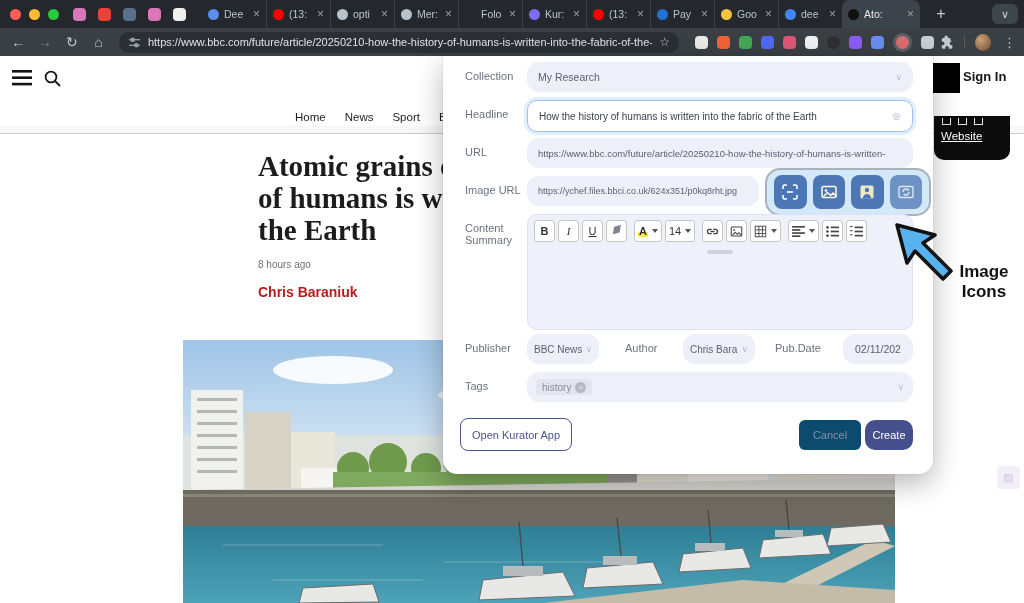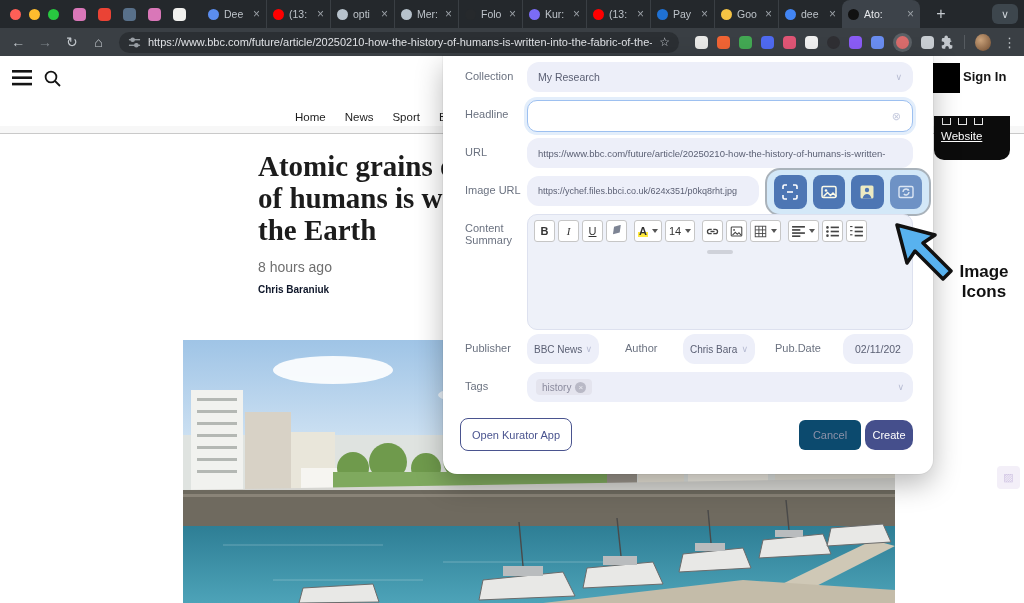--- a/index.html
+++ b/index.html
@@ -39,22 +39,22 @@
   .page { position:absolute; left:0; top:56px; width:1024px; height:547px; background:#fff; }
   .bbc-burger { position:absolute; left:12px; top:14px; }
   .bbc-search { position:absolute; left:44px; top:14px; }
   .register-btn { position:absolute; left:922px; top:7px; width:38px; height:30px; background:#000; }
   .register-btn i { position:absolute; left:6px; top:12px; width:4px; height:4px; background:#fff; border-radius:50%; }
   .signin { position:absolute; left:963px; top:13px; font-size:13px; font-weight:bold; color:#141414; }
   .bbc-nav { position:absolute; left:295px; top:55px; display:flex; gap:19px; font-size:11.5px; color:#1e1e1e; white-space:nowrap; }
   .bbc-divider { position:absolute; left:0; top:77px; width:1024px; height:1px; background:#c9c9c9; }
   .bbc-divider2 { position:absolute; left:0; top:70px; width:1024px; height:7px; background:#f7f7f7; }
   .headline { position:absolute; left:258px; top:94px; font-family:"Liberation Serif", serif; font-weight:bold; font-size:29px; line-height:32px; color:#1c1c1c; white-space:nowrap; }
-  .timestamp { position:absolute; left:258px; top:203px; font-size:14px; color:#6f6f6f; }
-  .bbc-author { position:absolute; left:258px; top:228px; font-size:10px; font-weight:bold; color:#0f172a; }
+  .timestamp { position:absolute; left:258px; top:203px; font-size:10px; color:#6f6f6f; }
+  .bbc-author { position:absolute; left:258px; top:228px; font-size:14px; font-weight:bold; color:#b91c1c; }
   .photo { position:absolute; left:183px; top:284px; width:712px; height:263px; }
   .site-tooltip { position:absolute; left:934px; top:60px; width:76px; height:44px; background:#0c0c0c; border-radius:0 0 10px 10px; overflow:hidden; }
   .site-tooltip .trow { display:flex; gap:7px; padding:2px 6px 0 8px; opacity:.9; }
   .site-tooltip .tico { width:9px; height:7px; border:1.5px solid #fff; border-top:none; }
   .site-tooltip .tlabel { color:#fff; font-size:11.5px; text-decoration:underline; padding:5px 0 0 7px; }
 
   
   .popup { position:absolute; left:443px; top:56px; width:490px; height:418px; background:#fff; border-radius:0 0 14px 14px; box-shadow:0 10px 28px rgba(0,0,0,.28), 0 0 0 1px rgba(0,0,0,.04); }
   .flabel { position:absolute; left:22px; width:60px; font-size:11px; color:#6b7280; }
   .ctl { position:absolute; background:#edeff9; border-radius:12px; font-size:10.5px; color:#5a5f73; display:flex; align-items:center; padding:0 11px; white-space:nowrap; overflow:hidden; }
@@ -339,20 +339,21 @@
   <div class="popup">
 
     <div class="flabel" style="top:14px">Collection</div>
     <div class="ctl" style="left:84px; top:6px; width:386px; height:30px;">
       <span>My Research</span>
       <span class="chev">∨</span>
     </div>
 
     <div class="flabel" style="top:52px">Headline</div>
     <div class="ctl ctl-headline" style="left:84px; top:44px; width:386px; height:32px;">
+      <span style="font-size:10px">How the history of humans is written into the fabric of the Earth</span>
       <span class="clear">⊗</span>
     </div>
 
     <div class="flabel" style="top:90px">URL</div>
     <div class="ctl" style="left:84px; top:82px; width:386px; height:30px; font-size:9.5px;">
       <span>https://www.bbc.com/future/article/20250210-how-the-history-of-humans-is-written-</span>
     </div>
 
     <div class="flabel" style="top:128px">Image URL</div>
     <div class="ctl" style="left:84px; top:120px; width:232px; height:30px; font-size:9px;">

